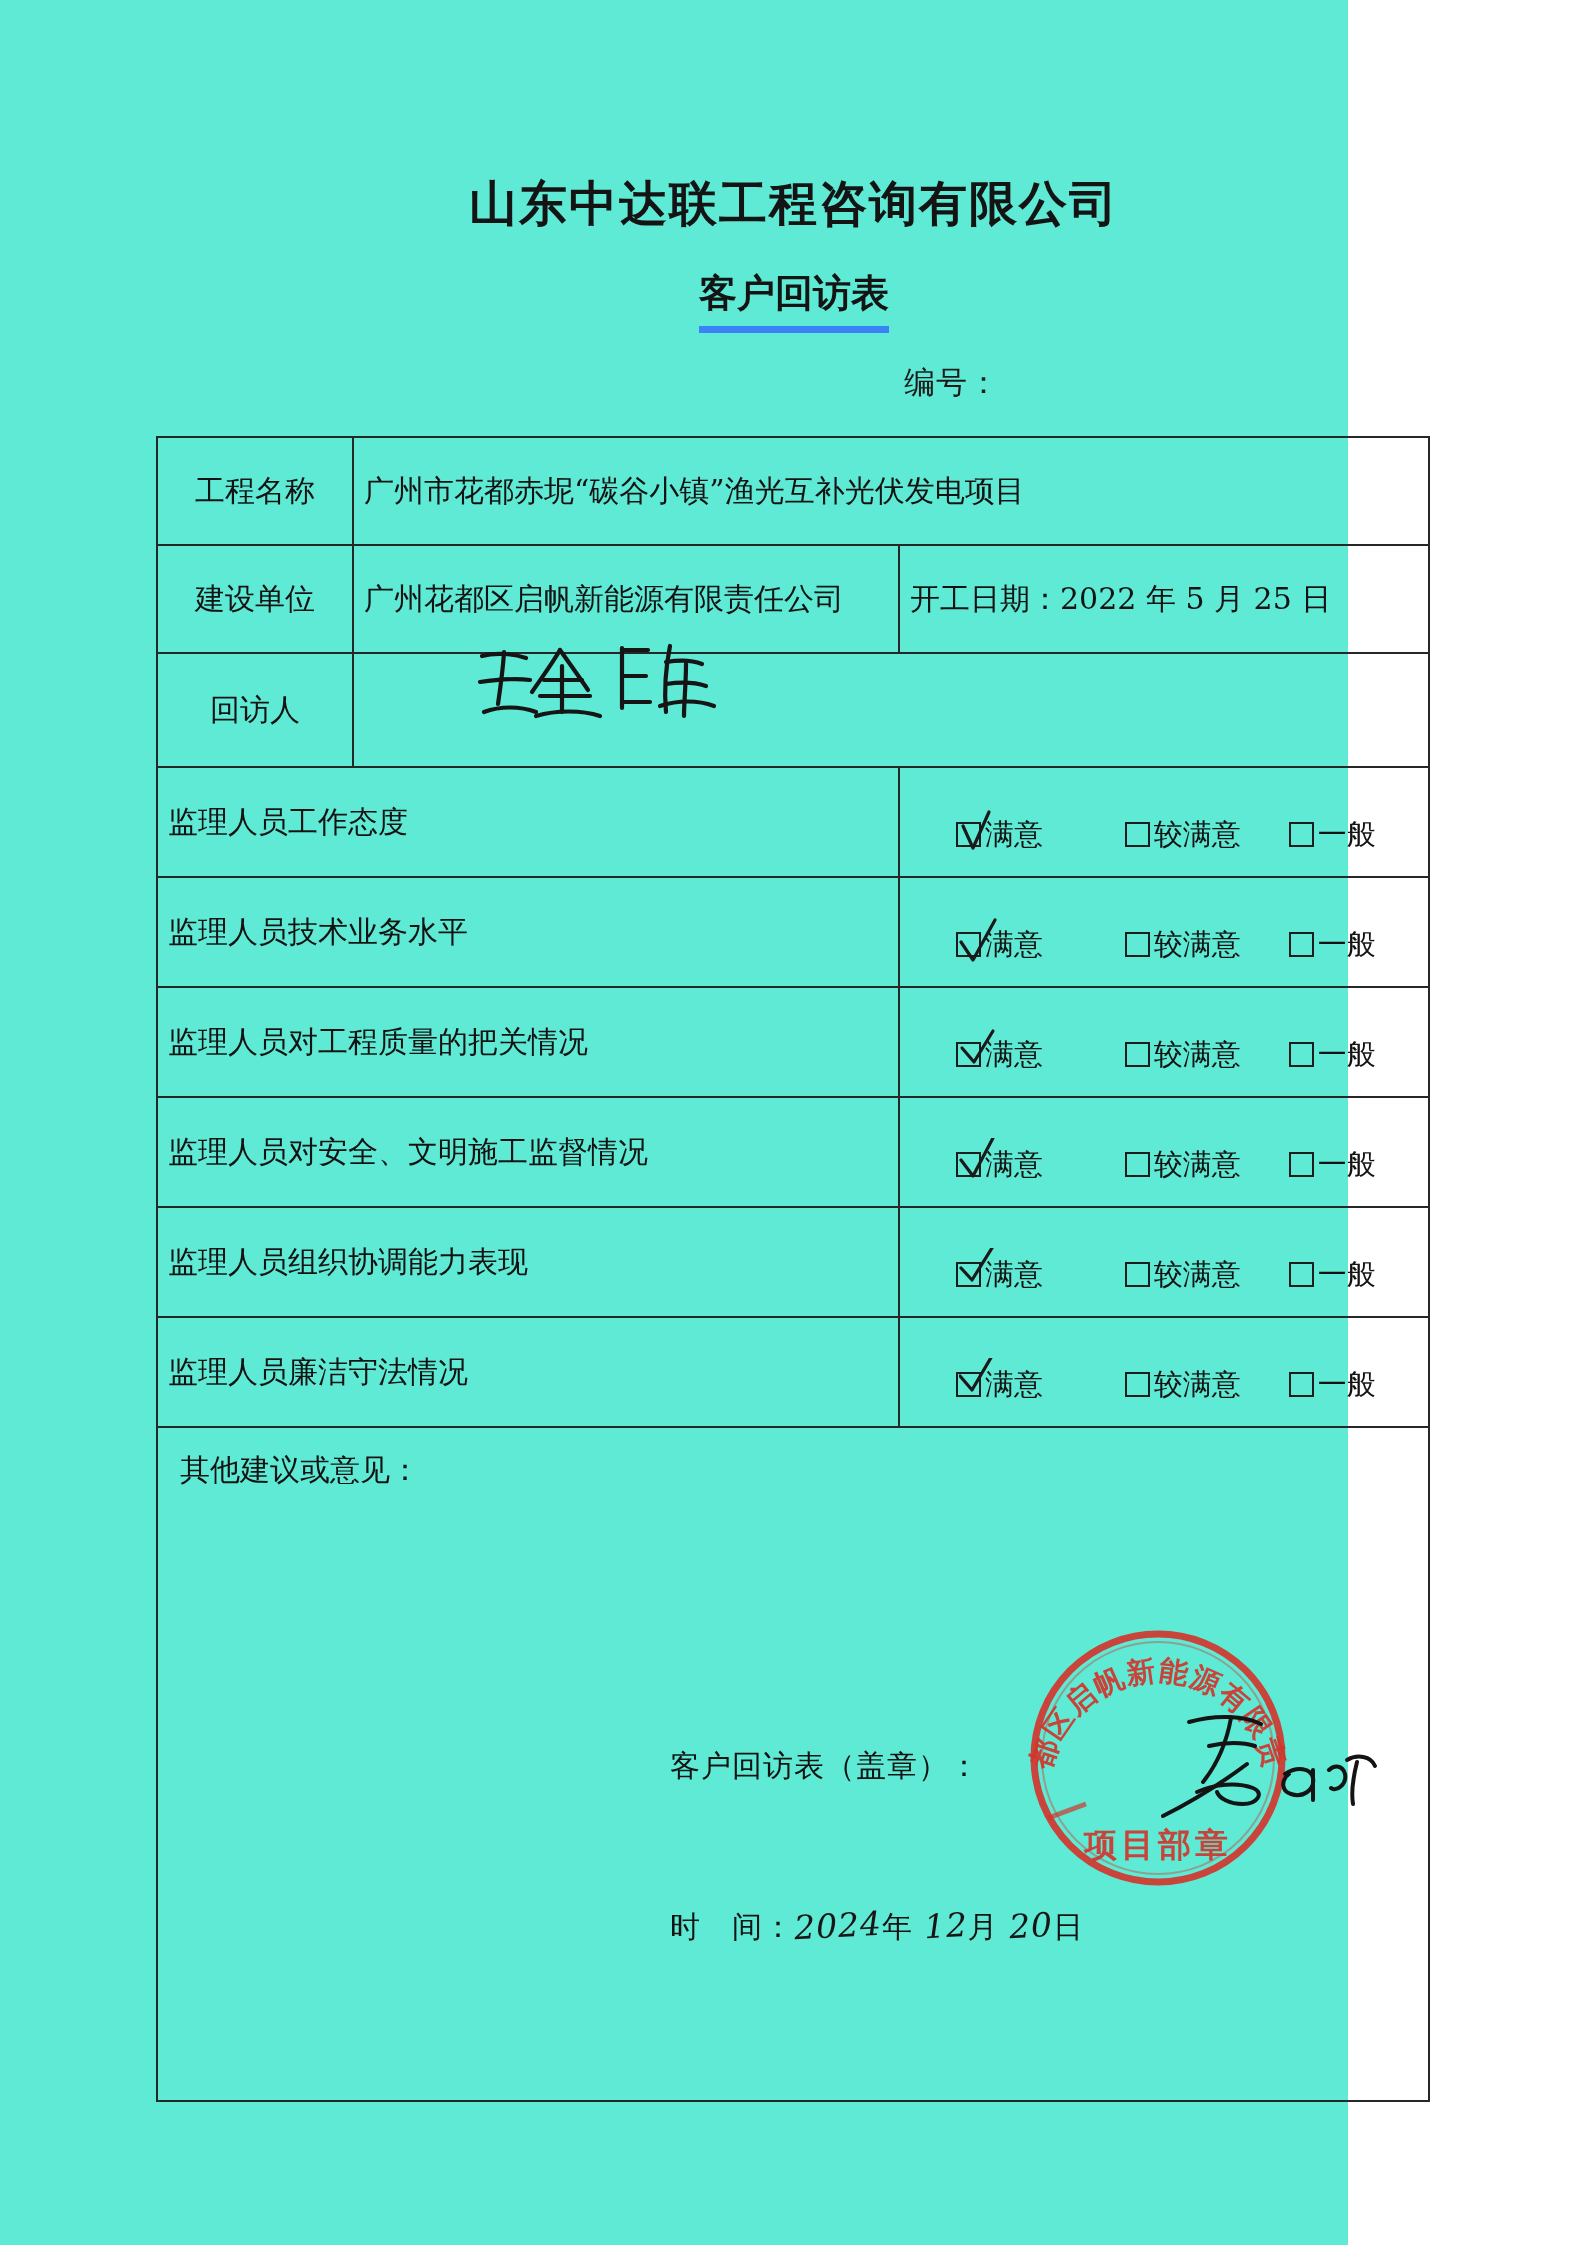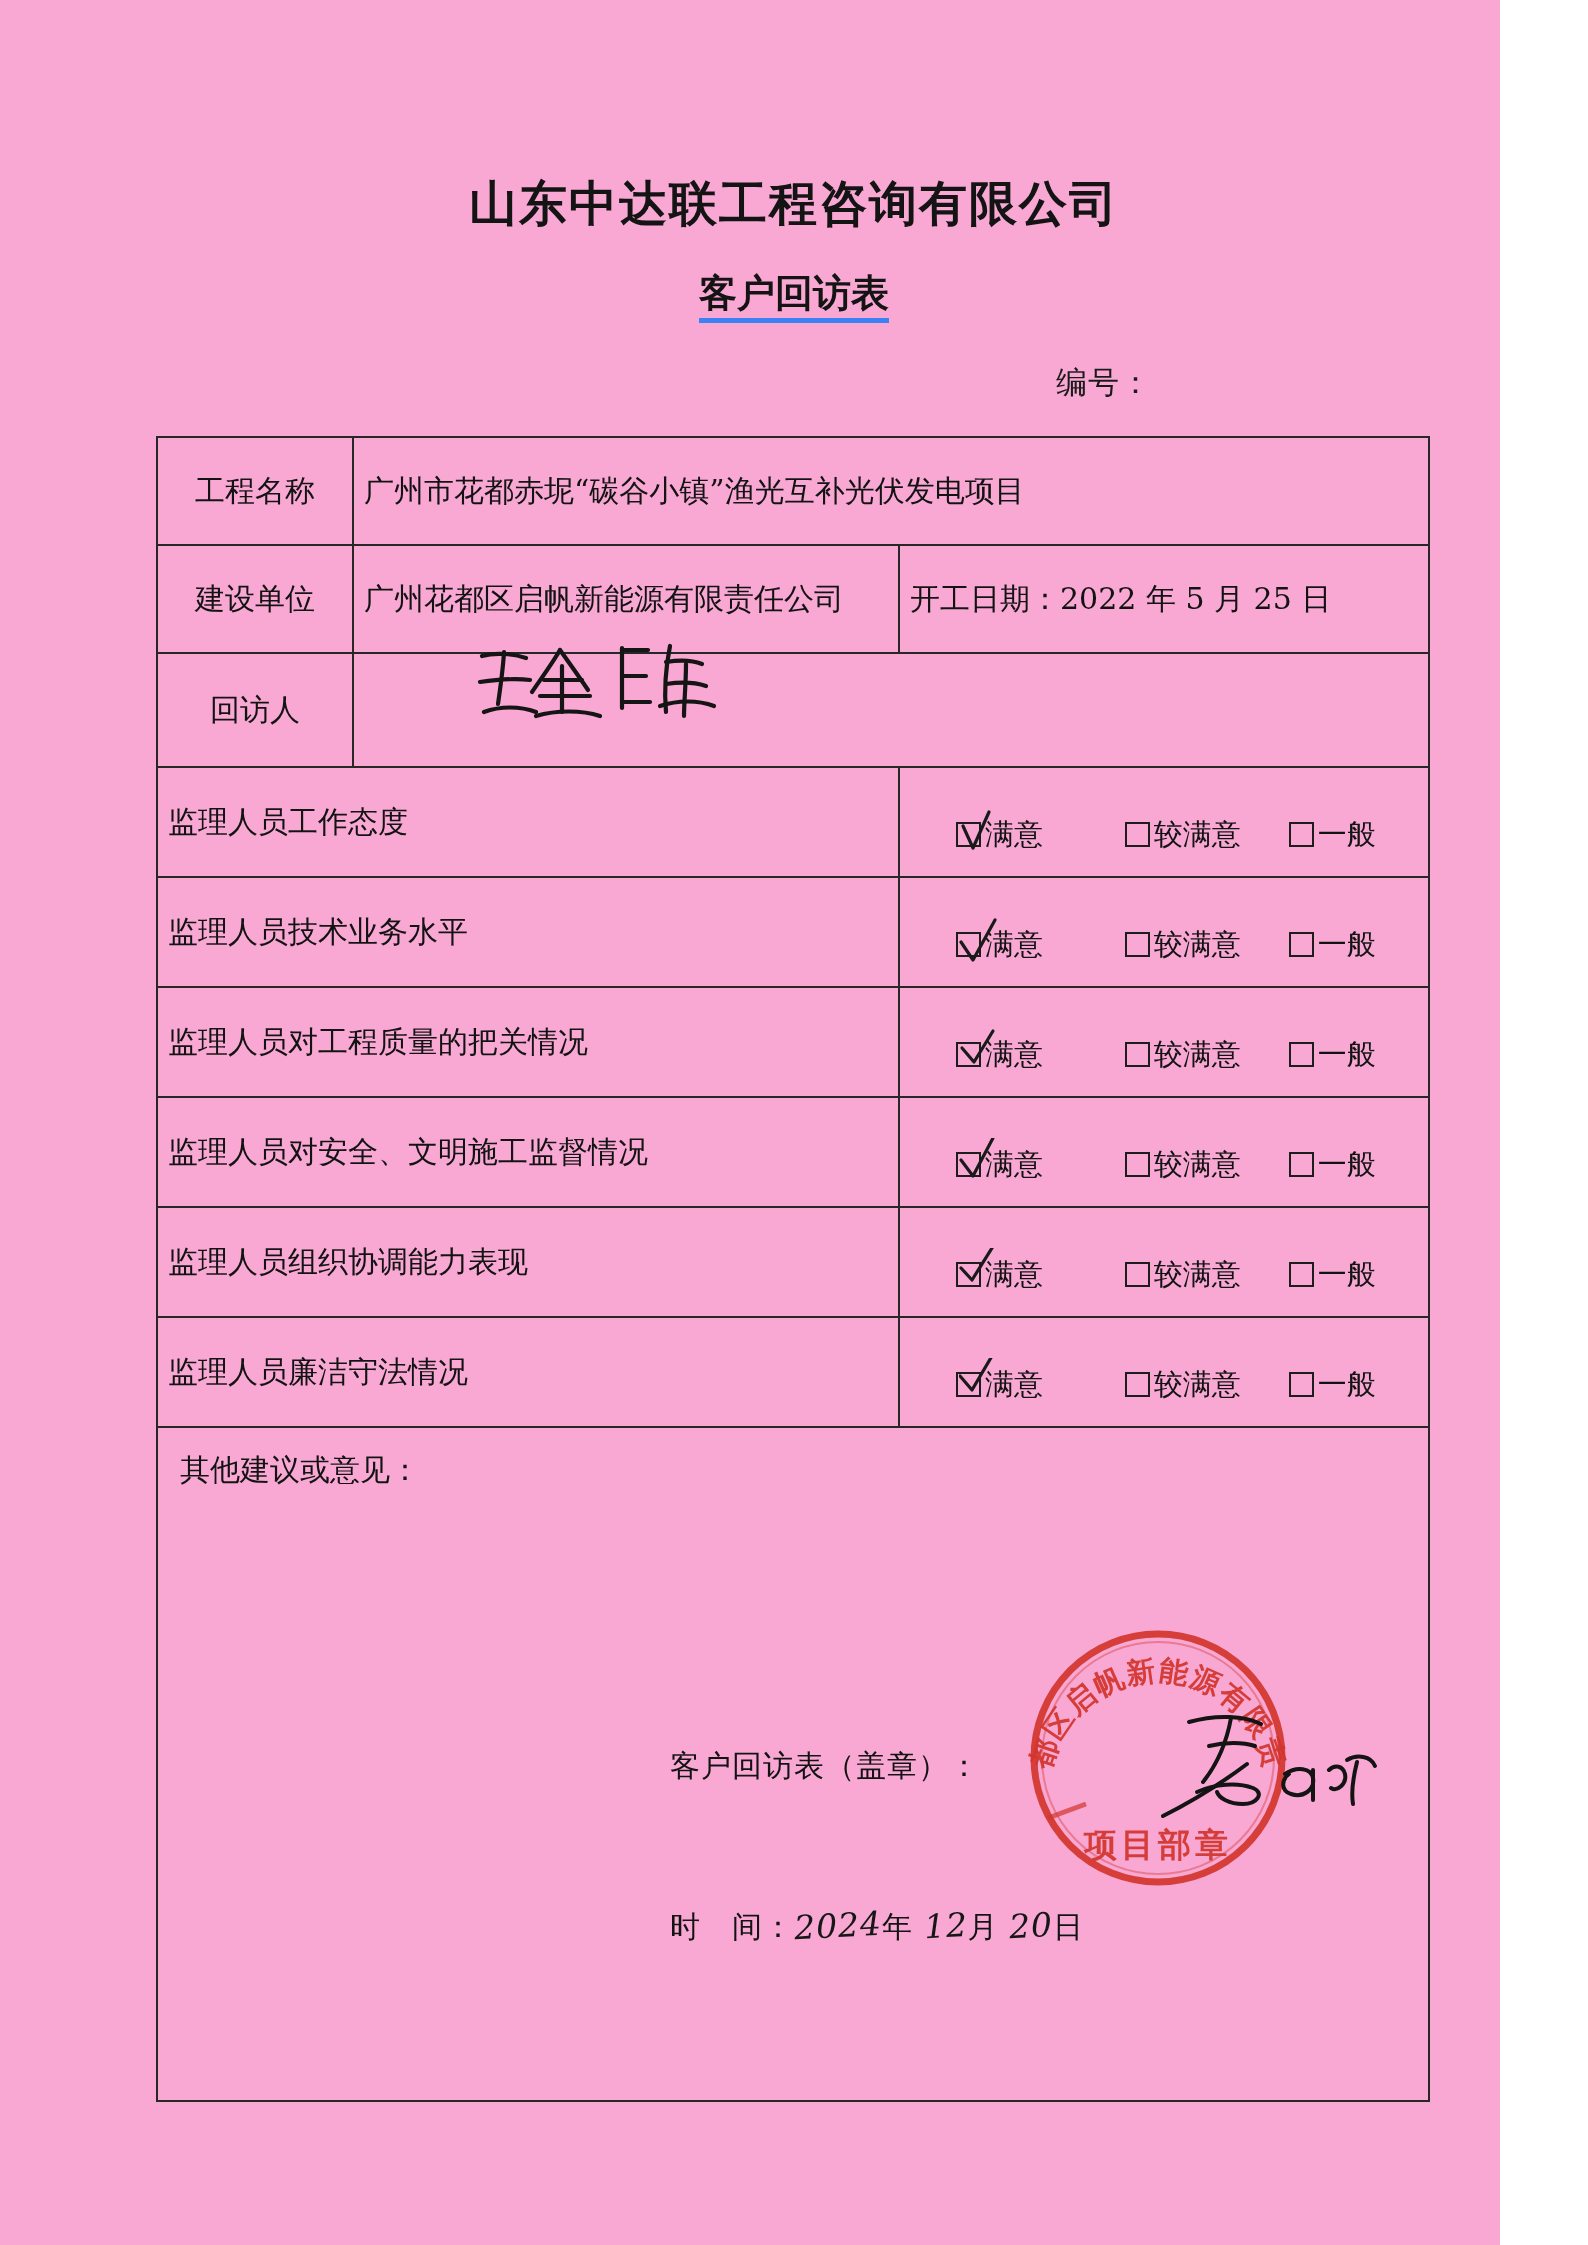--- a/index.html
+++ b/index.html
@@ -11,23 +11,23 @@
     width: 1588px;
     height: 2245px;
     font-family: "DejaVu Sans", "Liberation Sans", sans-serif;
     color: #1a1a1a;
     position: relative;
     overflow: hidden;
   }
   .page {
     position: absolute;
     left: 0; top: 0;
-    width: 1500px;
+    width: 1348px;
     height: 2245px;
-    background: #f9a8d4;
+    background: #5eead4;
   }
   
   .doc-title {
     position: absolute;
     left: 0; top: 172px;
     width: 1588px;
     text-align: center;
     font-family: "DejaVu Serif", "Liberation Serif", serif;
     font-size: 48px;
     font-weight: bold;
@@ -38,22 +38,22 @@
     position: absolute;
     left: 0; top: 268px;
     width: 1588px;
     text-align: center;
     font-family: "DejaVu Serif", "Liberation Serif", serif;
     font-size: 38px;
     font-weight: bold;
     color: #141414;
   }
   .doc-subtitle span {
-    border-bottom: 5px solid #3b82f6;
-    padding-bottom: 3px;
+    border-bottom: 7px solid #3b82f6;
+    padding-bottom: 11px;
   }
   .serial-line {
     position: absolute;
     right: 348px;
     top: 362px;
     font-family: "DejaVu Serif", "Liberation Serif", serif;
     font-size: 31px;
     color: #1a1a1a;
     letter-spacing: 1px;
   }

